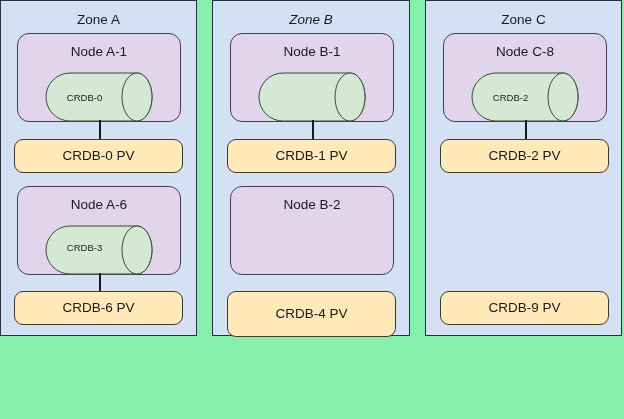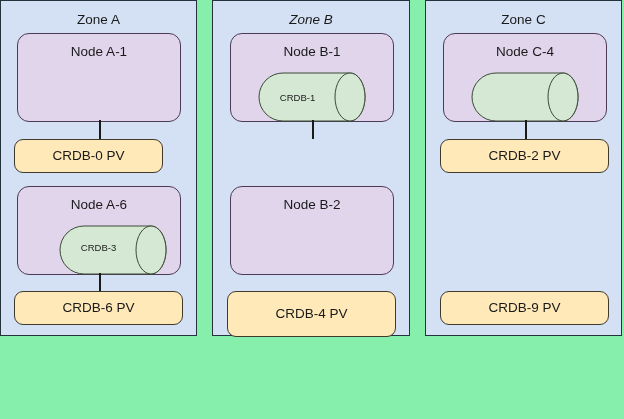--- a/index.html
+++ b/index.html
@@ -98,69 +98,79 @@
 </head>
 <body>
 
 <div id="canvas">
     <div class="zone" style="--zone-fill: #d4e1f5; border-color: rgb(38, 50, 59); left: 0px; top: 0px; width: 197px; height: 336px;">
       <div class="zone-title" style="color: rgb(26, 26, 26);">Zone A</div>
     </div>
     <div class="node" style="--node-fill: #e1d5ec; border-color: rgb(76, 58, 87); left: 17px; top: 33px; width: 164px; height: 89px;">
       <div class="node-title" style="color: rgb(26, 26, 26);">Node A-1</div>
     </div>
+    <div class="cylinder" style="left: 45px; top: 72px; width: 108px; height: 50px;">
+      <svg width="108" height="50" viewBox="0 0 108 50">
+        <path d="M 25 1 L 92 1 A 15 24 0 0 1 92 49 L 25 49 A 24 24 0 0 1 25 1 Z" fill="#d5e8d4" stroke="#3a4a36" stroke-width="1"></path>
+        <ellipse cx="92" cy="25" rx="15" ry="24" fill="#d5e8d4" stroke="#3a4a36" stroke-width="1"></ellipse>
+      </svg>
+      <div class="cyl-label" style="width: 79px;">CRDB-0</div>
+    </div>
     <div class="connector" style="border-left-color: rgb(26, 26, 26); left: 99px; top: 120px; height: 19px;"></div>
     <div class="node" style="--node-fill: #e1d5ec; border-color: rgb(76, 58, 87); left: 17px; top: 186px; width: 164px; height: 89px;">
       <div class="node-title" style="color: rgb(26, 26, 26);">Node A-6</div>
     </div>
-    <div class="cylinder" style="left: 59px; top: 225px; width: 108px; height: 44px;">
+    <div class="cylinder" style="left: 45px; top: 225px; width: 108px; height: 44px;">
       <svg width="108" height="50" viewBox="0 0 108 50">
         <path d="M 25 1 L 92 1 A 15 24 0 0 1 92 49 L 25 49 A 24 24 0 0 1 25 1 Z" fill="#d5e8d4" stroke="#3a4a36" stroke-width="1"></path>
         <ellipse cx="92" cy="25" rx="15" ry="24" fill="#d5e8d4" stroke="#3a4a36" stroke-width="1"></ellipse>
       </svg>
       <div class="cyl-label" style="width: 79px;">CRDB-3</div>
     </div>
     <div class="connector" style="border-left-color: rgb(26, 26, 26); left: 99px; top: 273px; height: 19px;"></div>
-    <div class="pv" style="--pv-fill: #ffe9b8; border-color: rgb(63, 58, 44); left: 14px; top: 139px; width: 149px; height: 34px;">
+    <div class="pv" style="--pv-fill: #ffe9b8; border-color: rgb(63, 58, 44); left: 14px; top: 139px; width: 169px; height: 34px;">
       <span class="pv-label" style="color: rgb(26, 26, 26);">CRDB-0 PV</span>
     </div>
     <div class="pv" style="--pv-fill: #ffe9b8; border-color: rgb(63, 58, 44); left: 14px; top: 291px; width: 169px; height: 34px;">
       <span class="pv-label" style="color: rgb(26, 26, 26);">CRDB-6 PV</span>
     </div>
     <div class="zone" style="--zone-fill: #d4e1f5; border-color: rgb(38, 50, 59); left: 212px; top: 0px; width: 198px; height: 336px;">
       <div class="zone-title" style="color: rgb(26, 26, 26); font-style: italic;">Zone B</div>
     </div>
     <div class="node" style="--node-fill: #e1d5ec; border-color: rgb(76, 58, 87); left: 230px; top: 33px; width: 164px; height: 89px;">
       <div class="node-title" style="color: rgb(26, 26, 26);">Node B-1</div>
     </div>
     <div class="cylinder" style="left: 258px; top: 72px; width: 108px; height: 50px;">
       <svg width="108" height="50" viewBox="0 0 108 50">
         <path d="M 25 1 L 92 1 A 15 24 0 0 1 92 49 L 25 49 A 24 24 0 0 1 25 1 Z" fill="#d5e8d4" stroke="#3a4a36" stroke-width="1"></path>
         <ellipse cx="92" cy="25" rx="15" ry="24" fill="#d5e8d4" stroke="#3a4a36" stroke-width="1"></ellipse>
       </svg>
-      <div class="cyl-label" style="width: 79px;">CRDB-1</div>
     </div>
     <div class="connector" style="border-left-color: rgb(26, 26, 26); left: 312px; top: 120px; height: 19px;"></div>
     <div class="node" style="--node-fill: #e1d5ec; border-color: rgb(76, 58, 87); left: 230px; top: 186px; width: 164px; height: 89px; padding-left: 40px;">
       <div class="node-title" style="color: rgb(26, 26, 26);">Node B-2</div>
+    </div>
+    <div class="pv" style="--pv-fill: #ffe9b8; border-color: rgb(63, 58, 44); left: 227px; top: 139px; width: 169px; height: 34px;">
+      <span class="pv-label" style="color: rgb(26, 26, 26);">CRDB-1 PV</span>
     </div>
     <div class="pv" style="--pv-fill: #ffe9b8; border-color: rgb(63, 58, 44); left: 227px; top: 291px; width: 169px; height: 46px;">
       <span class="pv-label" style="color: rgb(26, 26, 26);">CRDB-4 PV</span>
     </div>
     <div class="zone" style="--zone-fill: #d4e1f5; border-color: rgb(38, 50, 59); left: 425px; top: 0px; width: 197px; height: 336px;">
       <div class="zone-title" style="color: rgb(26, 26, 26);">Zone C</div>
     </div>
     <div class="node" style="--node-fill: #e1d5ec; border-color: rgb(76, 58, 87); left: 443px; top: 33px; width: 164px; height: 89px;">
-      <div class="node-title" style="color: rgb(26, 26, 26);">Node C-4</div>
+      <div class="node-title" style="color: rgb(26, 26, 26);">Node C-8</div>
     </div>
     <div class="cylinder" style="left: 471px; top: 72px; width: 108px; height: 50px;">
       <svg width="108" height="50" viewBox="0 0 108 50">
         <path d="M 25 1 L 92 1 A 15 24 0 0 1 92 49 L 25 49 A 24 24 0 0 1 25 1 Z" fill="#d5e8d4" stroke="#3a4a36" stroke-width="1"></path>
         <ellipse cx="92" cy="25" rx="15" ry="24" fill="#d5e8d4" stroke="#3a4a36" stroke-width="1"></ellipse>
       </svg>
+      <div class="cyl-label" style="width: 79px;">CRDB-2</div>
     </div>
     <div class="connector" style="border-left-color: rgb(26, 26, 26); left: 525px; top: 120px; height: 19px;"></div>
     <div class="pv" style="--pv-fill: #ffe9b8; border-color: rgb(63, 58, 44); left: 440px; top: 139px; width: 169px; height: 34px;">
       <span class="pv-label" style="color: rgb(26, 26, 26);">CRDB-2 PV</span>
     </div>
     <div class="pv" style="--pv-fill: #ffe9b8; border-color: rgb(63, 58, 44); left: 440px; top: 291px; width: 169px; height: 34px;">
       <span class="pv-label" style="color: rgb(26, 26, 26);">CRDB-9 PV</span>
     </div>
   </div>
 

